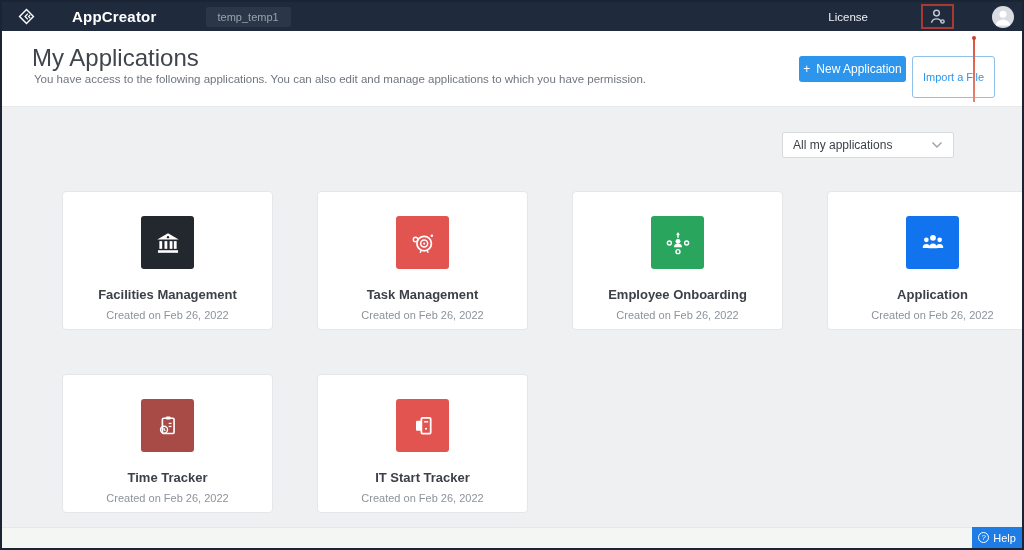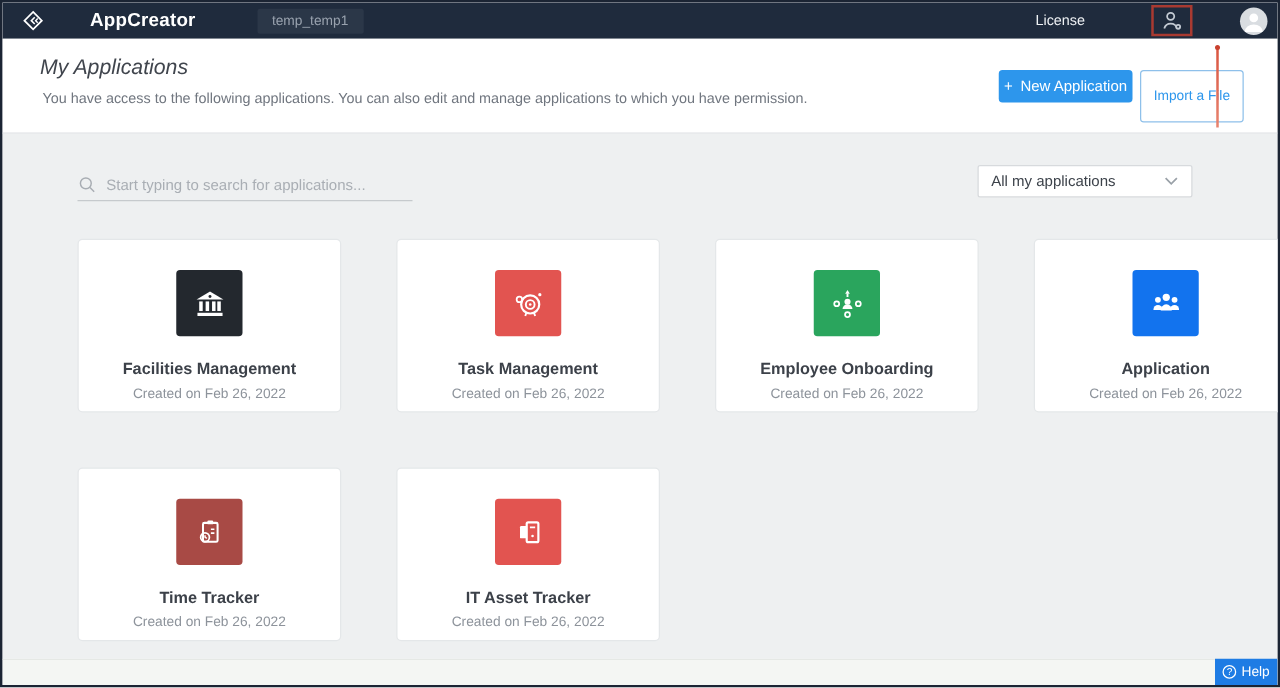--- a/index.html
+++ b/index.html
@@ -10,21 +10,21 @@
   .topbar { position:absolute; left:0; top:0; width:100%; height:29px; background:#1f2b3d; display:flex; align-items:center; padding:0 8px 0 16px;gap:29px; }
   .brand { color:#ffffff; font-size:15px; font-weight:bold; margin-left:8px; letter-spacing:.2px; }
   .workspace-tab { margin-left:20px; background:#2b3748; color:#99a2ae; font-size:11px; padding:4px 12px; border-radius:2px; }
   .topbar-spacer { flex:1; }
   .license { color:#eef1f4; font-size:11.5px; margin-right:24px; cursor:pointer; }
   .user-settings-box { width:33px; height:25px; border:2px solid #a93a31; display:flex; align-items:center; justify-content:center; }
   .avatar { width:22px; height:22px; border-radius:50%; background:#d9dde1; margin-left:9px; overflow:hidden; display:flex; align-items:center; justify-content:center; }
 
   
   .header { position:absolute; left:0; top:29px; width:100%; height:75px; background:#ffffff; }
-  .page-title { position:absolute; left:30px; top:13px; font-size:17px; color:#40454d;font-style:italic; }
+  .page-title { position:absolute; left:30px; top:13px; font-size:24px; color:#40454d; }
   .page-subtitle { position:absolute; left:32px; top:42px; font-size:11.5px; color:#70767f; }
   .btn-new { position:absolute; left:797px; top:25px; width:107px; height:26px; background:#2d96ec; color:#fff; font-size:12px; border:none; border-radius:3px; display:flex; align-items:center; justify-content:center; gap:6px; cursor:pointer; font-family:inherit; }
   .btn-import { position:absolute; left:910px; top:25px; width:83px; height:42px; background:#fff; color:#2d96ec; font-size:11px; border:1px solid #8ec0ea; border-radius:3px; display:flex; align-items:center; justify-content:center; cursor:pointer; font-family:inherit; }
 
   
   .content { position:absolute; left:0; top:104px; bottom:21px; width:100%; background:#eef0f1; border-top:1px solid #e6e8ea; }
   .search-wrap { position:absolute; left:60px; top:28px; width:268px; height:26px; border-bottom:1px solid #c6cacd; display:flex; align-items:center; gap:8px; }
   .search-input { border:none; background:transparent; outline:none; font-size:12px; color:#555; width:230px; font-family:inherit; }
   .search-input::placeholder { color:#a9aeb4; }
   .filter-select { position:absolute; left:780px; top:25px; width:172px; height:26px; background:#fff; border:1px solid #d7dadd; border-radius:2px; display:flex; align-items:center; padding:0 10px; cursor:pointer; }
@@ -87,29 +87,20 @@
       <span>+</span>
       <span>New Application</span>
     </button>
     <button class="btn-import">
       <span>Import a File</span>
     </button>
   </div>
 
   <div class="content">
 
-    <div class="search-wrap">
-      <span style="display:flex;">
-        <svg width="15" height="15" viewBox="0 0 18 18">
-            <circle cx="8" cy="8" r="5.2" fill="none" stroke="#a8adb3" stroke-width="1.4"></circle>
-            <line x1="12" y1="12" x2="16" y2="16" stroke="#a8adb3" stroke-width="1.4"></line>
-          </svg>
-      </span>
-      <input class="search-input" type="text" placeholder="Start typing to search for applications..." style="">
-    </div>
 
     <div class="filter-select">
       <span class="filter-label">All my applications</span>
       <span style="display:flex;">
         <svg width="12" height="8" viewBox="0 0 12 8">
             <path d="M1.5 1.5 L6 6 L10.5 1.5" fill="none" stroke="#9aa1a8" stroke-width="1.4"></path>
           </svg>
       </span>
     </div>
 
@@ -196,21 +187,21 @@
       <div class="app-card">
         <div class="tile" style="background: rgb(226, 84, 80);">
           <svg width="28" height="28" viewBox="0 0 24 24">
               <rect x="6" y="7.6" width="4.6" height="8.4" rx="0.8" fill="#fff"></rect>
               <rect x="10.6" y="5" width="8" height="13.6" rx="1" fill="none" stroke="#fff" stroke-width="1.5"></rect>
               <rect x="10.6" y="5" width="8" height="13.6" rx="1" fill="#00000000"></rect>
               <line x1="12.8" y1="8.4" x2="16.4" y2="8.4" stroke="#fff" stroke-width="1.2"></line>
               <circle cx="14.6" cy="14.4" r="0.9" fill="#fff"></circle>
             </svg>
         </div>
-        <div class="app-name">IT Asset Tracker</div>
+        <div class="app-name">IT Start Tracker</div>
         <div class="app-date">Created on Feb 26, 2022</div>
       </div>
 
     </div>
   </div>
 
   <div class="footer">
     <button class="help-btn">
       <span class="help-qmark">?</span>
       <span>Help</span>

